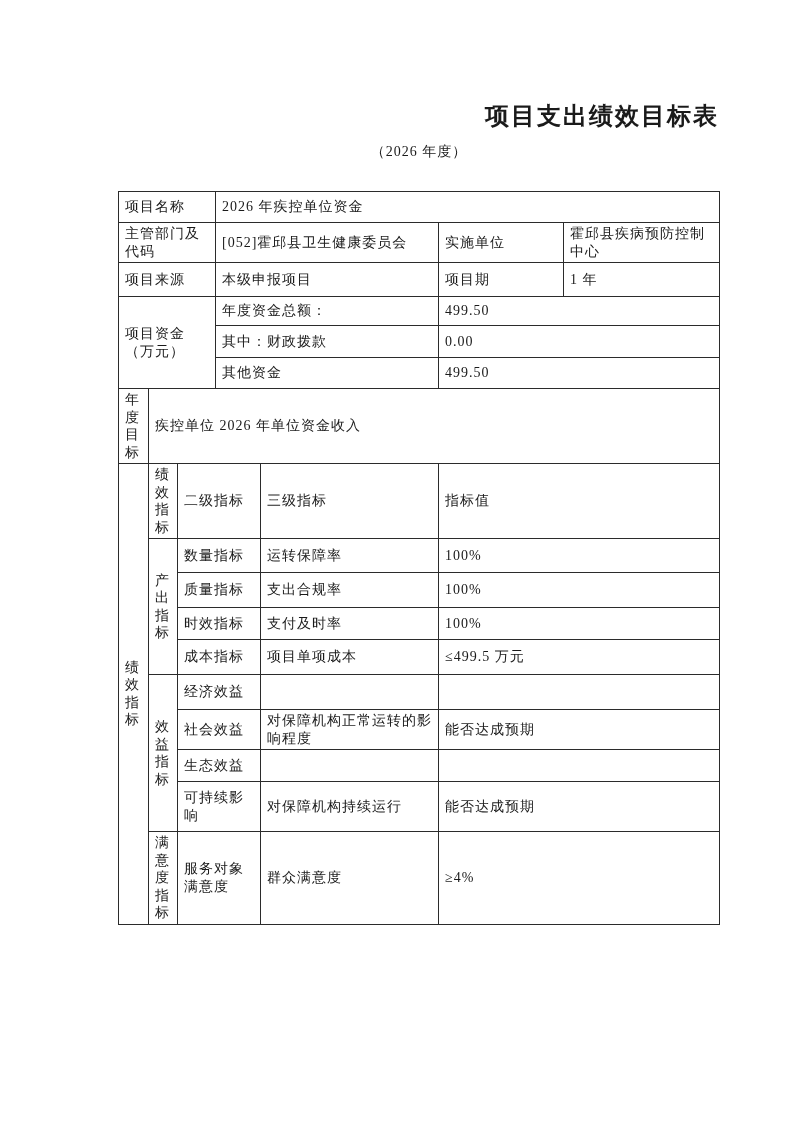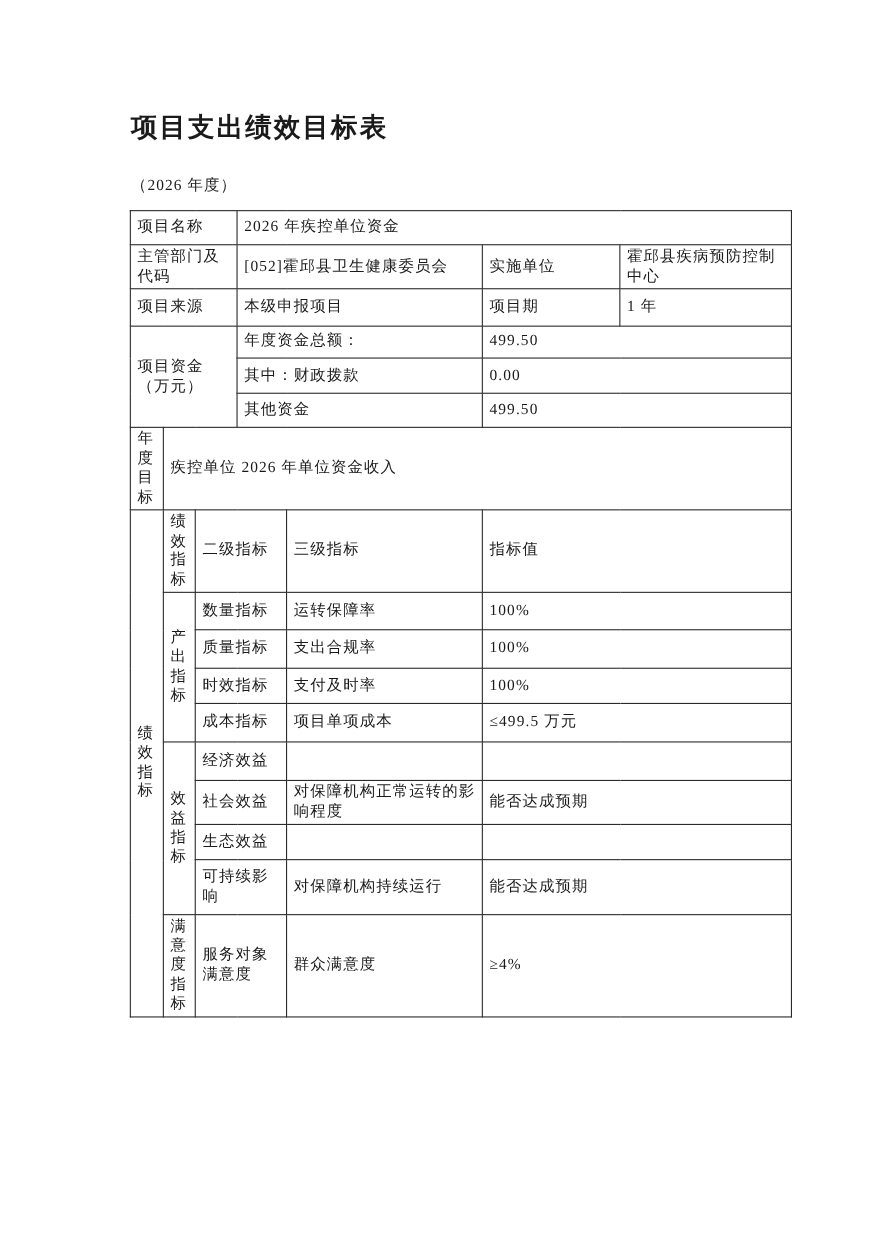--- a/index.html
+++ b/index.html
@@ -3,25 +3,25 @@
 <meta charset="utf-8">
 <style>
   html,body{margin:0;padding:0;}
   body{
     width:793px;height:1122px;background:#ffffff;position:relative;
     font-family:"Liberation Serif","DejaVu Serif",serif;
     color:#1a1a1a;
   }
   .doc-title{
     position:absolute;left:119px;top:100px;width:600px;
-    text-align:left;font-size:24px;font-weight:bold;letter-spacing:2px;
+    text-align:right;font-size:24px;font-weight:bold;letter-spacing:2px;
   }
   .doc-subtitle{
-    position:absolute;left:119px;top:160px;width:600px;
-    font-size:14px;letter-spacing:1px;
+    position:absolute;left:119px;top:143px;width:600px;
+    text-align:center;font-size:14px;letter-spacing:1px;
   }
   table.main{
     position:absolute;left:118px;top:191px;
     border-collapse:collapse;table-layout:fixed;width:601px;
   }
   table.main td{
     border:1px solid #2b2b2b;
     font-size:14px;line-height:1.25;letter-spacing:1px;
     text-align:left;vertical-align:middle;
     padding:2px 6px;overflow:hidden;

